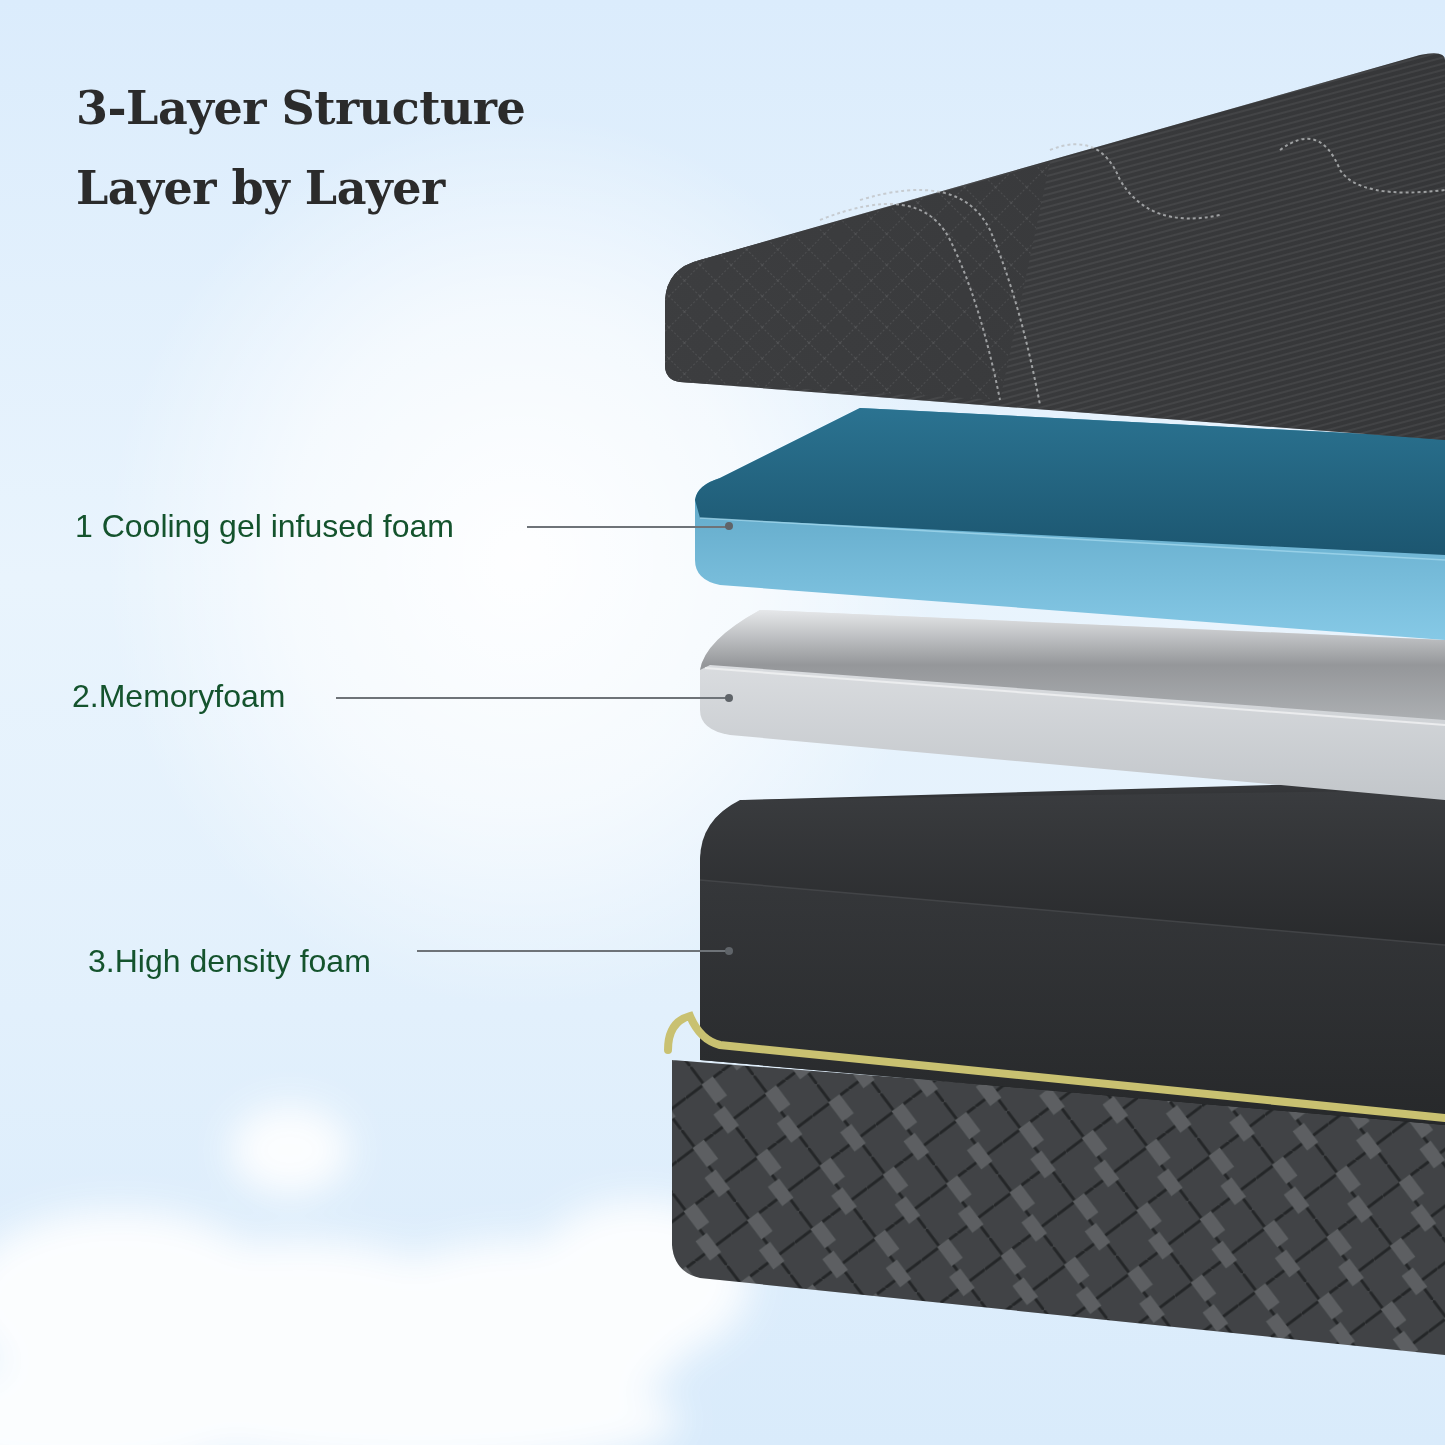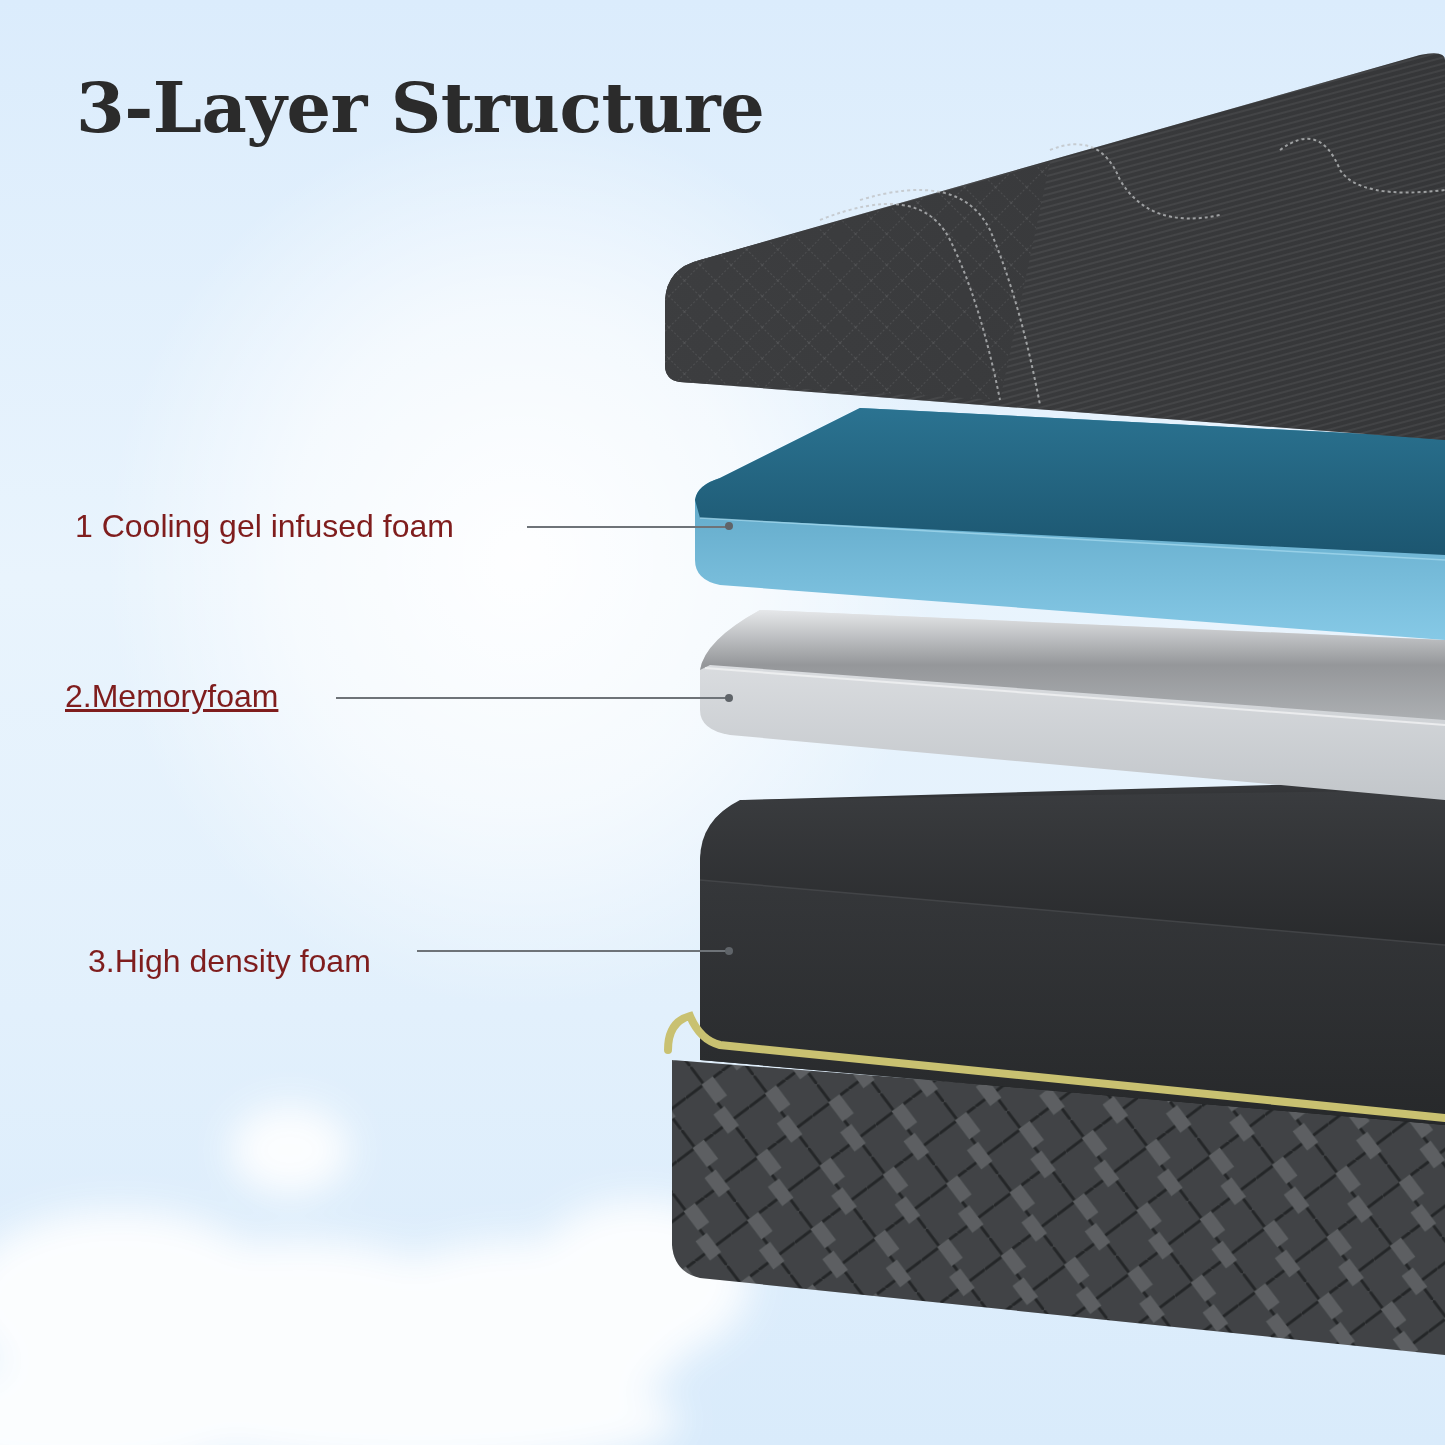--- a/index.html
+++ b/index.html
@@ -11,26 +11,26 @@
   .bg {
     position: absolute; inset: 0;
     background:
       radial-gradient(ellipse 520px 560px at 520px 560px, rgba(255,255,255,0.95) 0%, rgba(255,255,255,0.6) 45%, rgba(255,255,255,0) 80%),
       linear-gradient(180deg, #dbecfc 0%, #e9f4fd 40%, #e2f0fc 70%, #d9ebfb 100%);
   }
   .clouds { position: absolute; inset: 0; pointer-events: none; }
   .headline {
     position: absolute; left: 76px; top: 68px; margin: 0;
     font-family: "DejaVu Serif", "Liberation Serif", serif;
-    font-weight: bold; font-size: 70px; line-height: 80px;
+    font-weight: bold; font-size: 46px; line-height: 80px;
     color: #2b2b2b; letter-spacing: -0.5px;
   }
   .headline span { display: block; }
   .label {
-    position: absolute; font-size: 32px; color: #7f1d1d;
+    position: absolute; font-size: 32px; color: #14532d;
     font-family: "Liberation Sans", sans-serif; white-space: nowrap;
   }
   .leader { position: absolute; height: 1.5px; background: #6e7378; }
   .dot { position: absolute; width: 8px; height: 8px; border-radius: 50%; background: #5f6469; }
   svg.mattress { position: absolute; left: 0; top: 0; }
 </style>
 </head>
 <body>
 
 <div class="bg"></div>
@@ -47,20 +47,21 @@
     <ellipse cx="520" cy="1330" rx="170" ry="90"></ellipse>
     <ellipse cx="640" cy="1280" rx="110" ry="80"></ellipse>
     <ellipse cx="290" cy="1150" rx="60" ry="45"></ellipse>
     <ellipse cx="80" cy="1420" rx="180" ry="60"></ellipse>
     <ellipse cx="420" cy="1420" rx="260" ry="50"></ellipse>
   </g>
 </svg>
 
 <h1 class="headline">
   <span>3-Layer Structure</span>
+  <span>Layer by Layer</span>
 </h1>
 
 <svg class="mattress" width="1445" height="1445">
   <defs>
     <linearGradient id="gelTop" x1="0" y1="0" x2="0" y2="1">
       <stop offset="0" stop-color="#2b7391"></stop>
       <stop offset="1" stop-color="#1c5670"></stop>
     </linearGradient>
     <linearGradient id="gelFront" x1="0" y1="0" x2="0" y2="1">
       <stop offset="0" stop-color="#4d97b8"></stop>
@@ -140,19 +141,19 @@
       <path d="M1050 150 Q1100 130 1120 180 Q1150 230 1220 215"></path>
       <path d="M1280 150 Q1320 120 1340 170 Q1360 200 1445 190"></path>
     </g>
   </g>
 </svg>
 
 <div class="label" style="left:75px; top:508px;">1 Cooling gel infused foam</div>
 <div class="leader" style="left:527px; top:526px; width:200px;"></div>
 <div class="dot" style="left:725px; top:522px;"></div>
 
-<div class="label" style="left:65px; top:678px;text-decoration:underline;">2.Memoryfoam</div>
+<div class="label" style="left:72px; top:678px;">2.Memoryfoam</div>
 <div class="leader" style="left:336px; top:697px; width:392px;"></div>
 <div class="dot" style="left:725px; top:694px;"></div>
 
 <div class="label" style="left:88px; top:931px;margin-top:12px;">3.High density foam</div>
 <div class="leader" style="left:417px; top:950px; width:310px;"></div>
 <div class="dot" style="left:725px; top:947px;"></div>
 
 </body></html>

